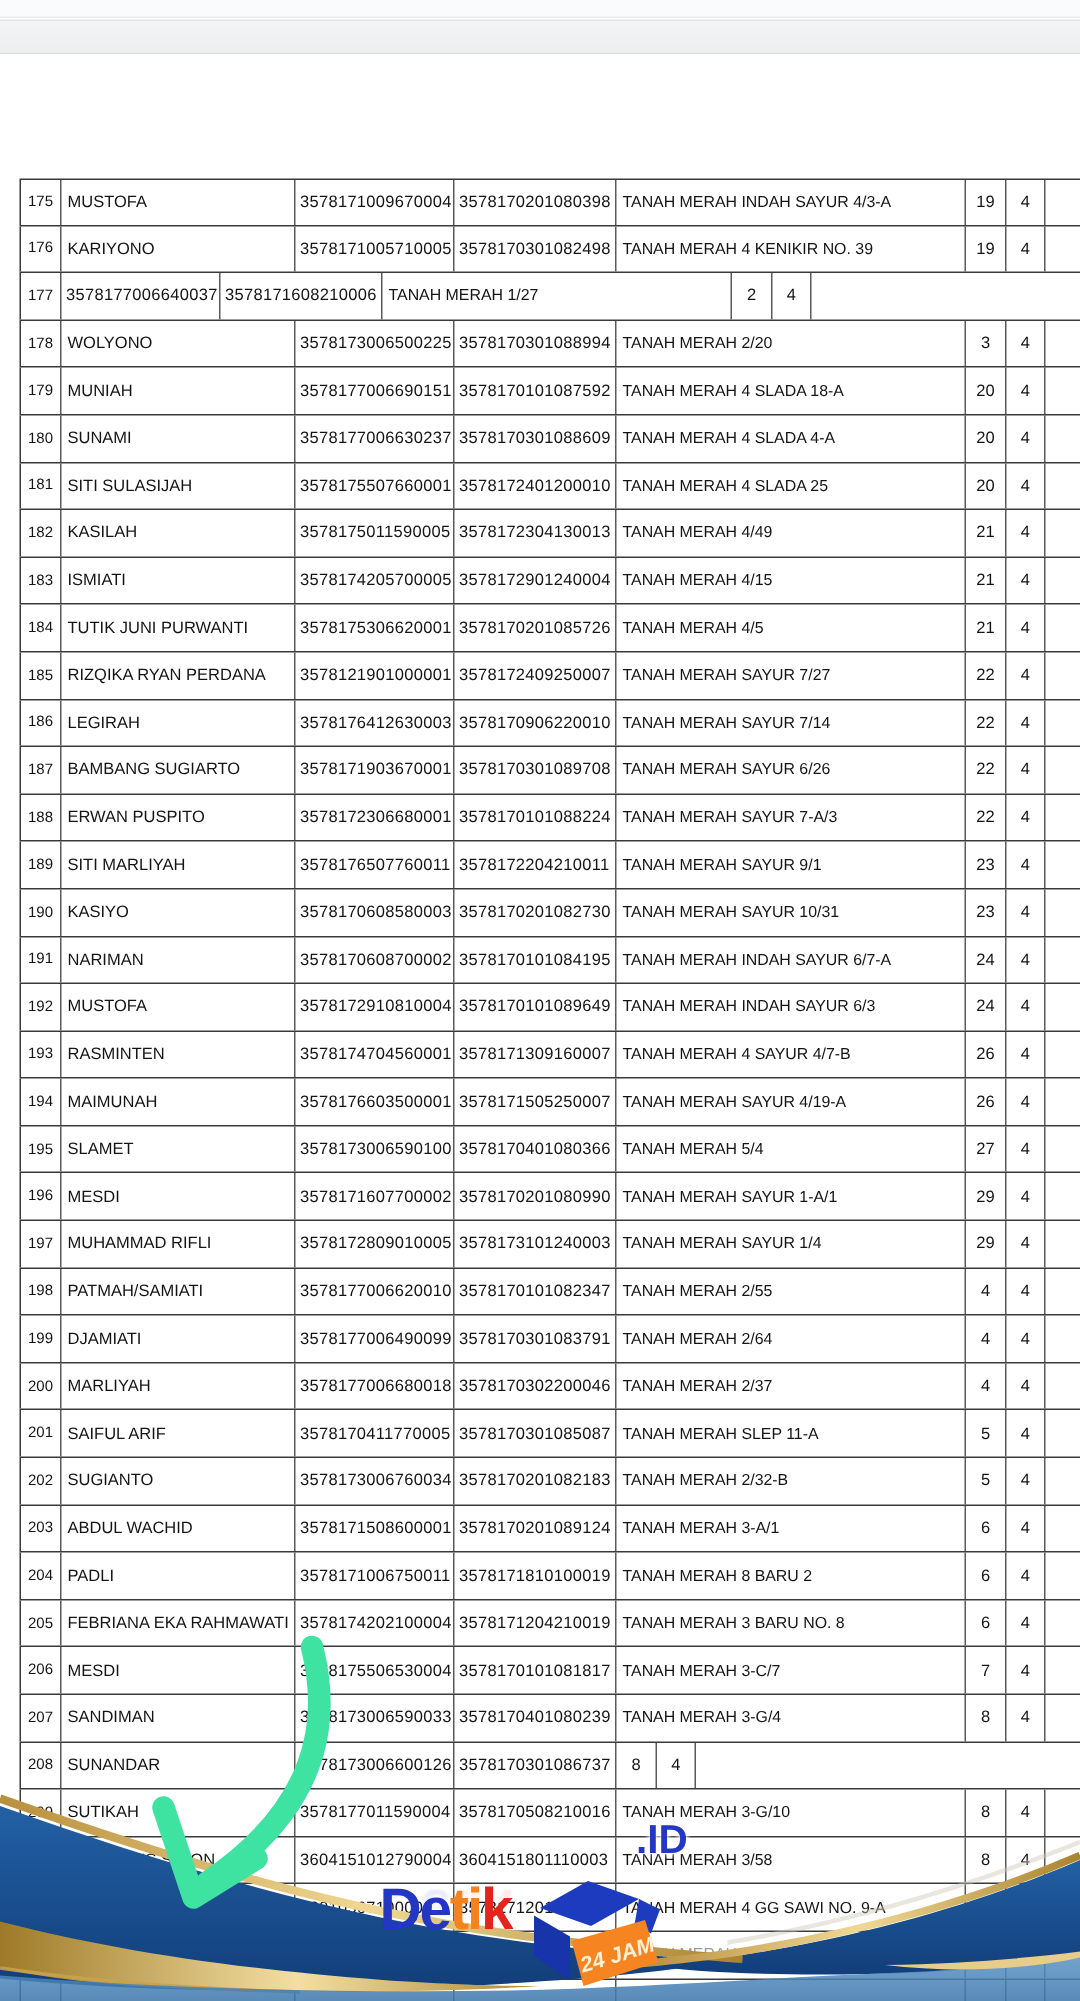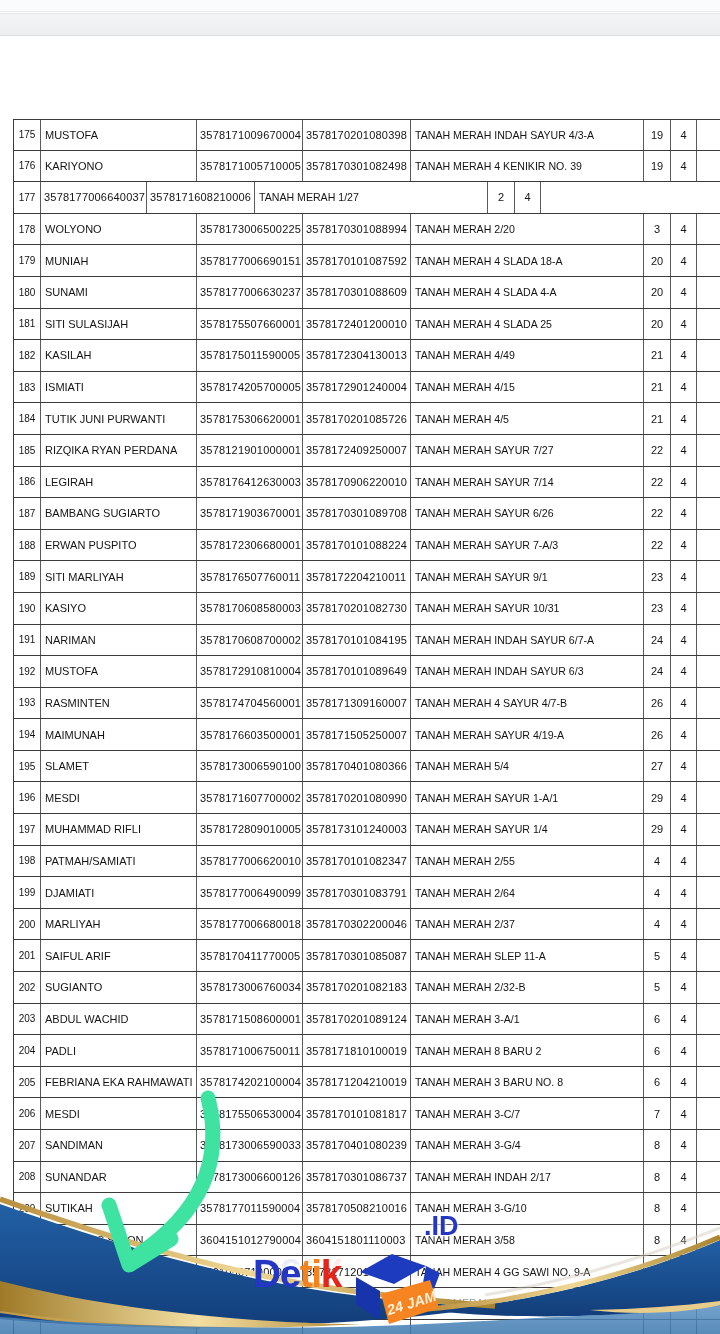--- a/index.html
+++ b/index.html
@@ -377,21 +377,20 @@
           <div class="cell c-addr">TANAH MERAH 3-G/4</div>
           <div class="cell c-rt">8</div>
           <div class="cell c-rw">4</div>
           <div class="cell c-extra"></div>
         </div>
         <div class="trow">
           <div class="cell c-no">208</div>
           <div class="cell c-name">SUNANDAR</div>
           <div class="cell c-id1">3578173006600126</div>
           <div class="cell c-id2">3578170301086737</div>
-          <div class="cell c-addr">TANAH MERAH INDAH 2/17</div>
           <div class="cell c-rt">8</div>
           <div class="cell c-rw">4</div>
           <div class="cell c-extra"></div>
         </div>
         <div class="trow">
           <div class="cell c-no">209</div>
           <div class="cell c-name">SUTIKAH</div>
           <div class="cell c-id1">3578177011590004</div>
           <div class="cell c-id2">3578170508210016</div>
           <div class="cell c-addr">TANAH MERAH 3-G/10</div>

